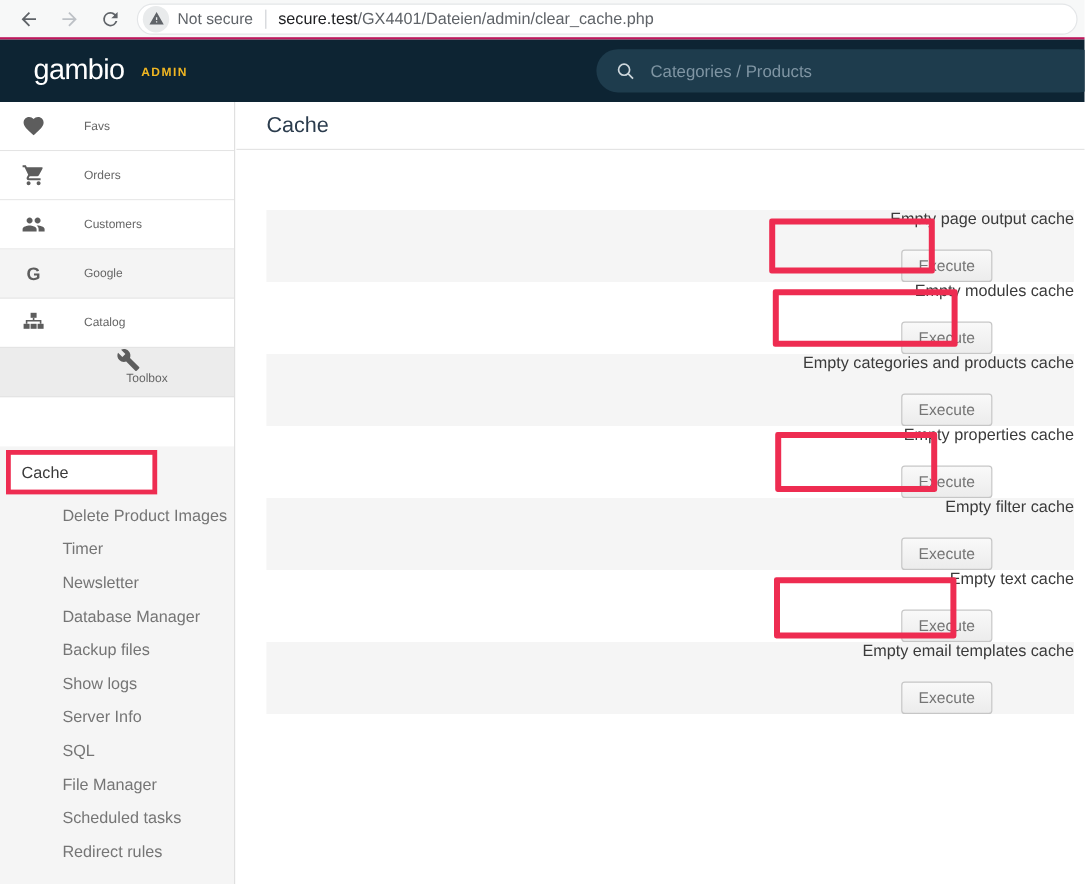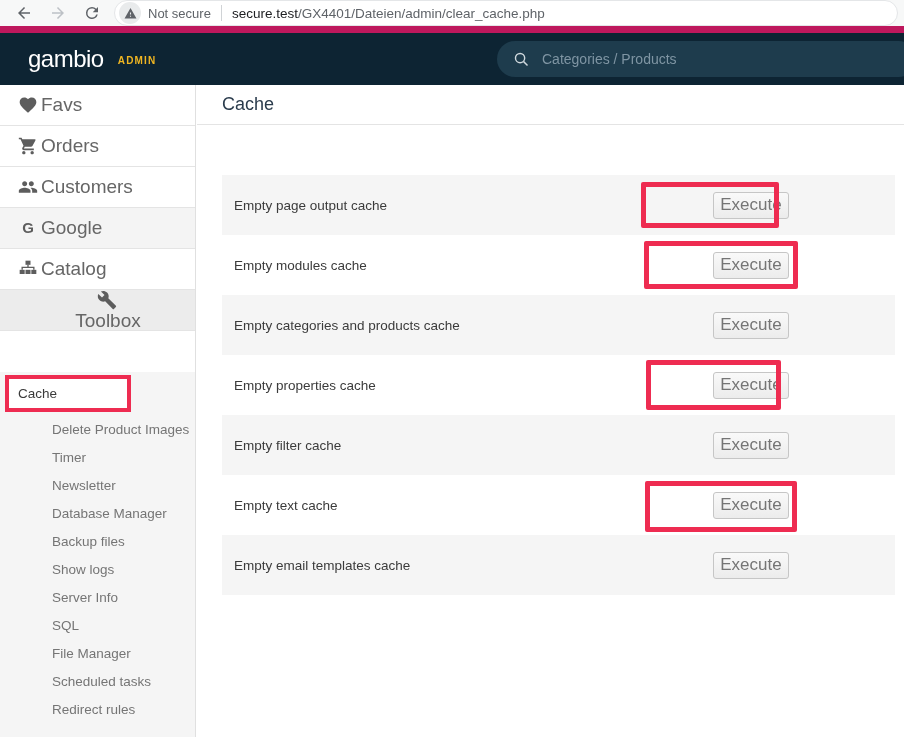--- a/index.html
+++ b/index.html
@@ -2,21 +2,21 @@
 <html><head>
 <meta charset="utf-8">
 <style>
   * { margin:0; padding:0; box-sizing:border-box; }
   html,body { width:904px; height:737px; overflow:hidden; }
   body { font-family:"Liberation Sans", sans-serif; background:#fff; }
   .screen { position:relative; width:904px; height:737px; overflow:hidden; background:#fff; }
 
   
   .browser-bar { position:absolute; left:0; top:0; width:904px; height:33px;
-    background:#f7f8f8; border-bottom:7px solid #be185d; display:flex; align-items:center; }
+    background:#f7f8f8; border-bottom:2px solid #be185d; display:flex; align-items:center; }
   .nav-icons { display:flex; align-items:center; gap:14px; padding:0 12px 0 14px; }
   .nav-btn { width:20px; height:20px; display:flex; align-items:center; justify-content:center; cursor:pointer; }
   .nav-btn svg { width:18px; height:18px; }
   .url-bar { flex:1; height:26px; margin-right:6px; background:#ffffff; border:1px solid #e4e6e8;
     border-radius:13px; display:flex; align-items:center; padding:0 10px 0 4px; }
   .warn-circle { width:22px; height:22px; border-radius:50%; background:#e9ebec;
     display:flex; align-items:center; justify-content:center; margin-right:7px; }
   .warn-circle svg { width:13px; height:13px; }
   .not-secure { font-size:13px; color:#5f6368; white-space:nowrap; }
   .url-sep { width:1px; height:16px; background:#d0d3d6; margin:0 10px; }
@@ -35,43 +35,43 @@
   .search input { background:transparent; border:none; outline:none; color:#c5d0d8;
     font-family:"Liberation Sans", sans-serif; font-size:14px; margin-left:12px; width:300px; }
   .search input::placeholder { color:#7f95a3; opacity:1; }
 
   
   .sidebar { position:absolute; left:0; top:85px; width:196px; height:652px;
     background:#ffffff; border-right:1px solid #e0e0e0; }
   .side-item { height:41px; display:flex; align-items:center; padding-left:18px;
     border-bottom:1px solid #e4e4e4; cursor:pointer; background:#fff; }
   .side-item svg { width:20px; height:20px; flex:none; }
-  .side-item .lbl { font-size:19px; color:#666; margin-left:3px;text-align:center; }
+  .side-item .lbl { font-size:10px; color:#666; margin-left:32px;text-align:center; }
   .side-item.shaded { background:#f4f4f4; }
   .side-item.active { background:#ececec;flex-direction:column; }
   .submenu-bg { position:absolute; left:0; top:287px; width:195px; height:365px; background:#f5f5f5; }
   .cache-item { position:absolute; left:5px; top:290px; width:126px; height:37px;
     background:#ffffff; border:4px solid #ee2c51; display:flex; align-items:center;
     padding-left:9px; cursor:pointer; }
   .cache-item .lbl { font-size:13.5px; color:#3a3a3a; }
   .submenu-list { position:absolute; left:0; top:331px; width:196px; }
   .submenu-item { height:28px; line-height:28px; padding-left:18px; font-size:13.5px;
     color:#757575; cursor:pointer; white-space:nowrap;margin-left:34px; }
 
   
   .main { position:absolute; left:197px; top:85px; width:707px; height:652px; background:#fff; }
   .page-head { height:40px; border-bottom:1px solid #e4e4e4; display:flex; align-items:center; padding-left:25px; }
   .page-title { font-size:18px; font-weight:500; color:#2b3c4d; }
   .rows { position:absolute; left:25px; top:90px; width:673px; }
-  .row { height:60px; display:flex; align-items:center; padding-left:12px; }
+  .row { height:60px; display:flex; align-items:flex-end; padding-left:12px;flex-direction:column; }
   .row:nth-child(odd) { background:#f5f5f5; }
   .row:nth-child(even) { background:#ffffff; }
   .row .row-label { flex:1; font-size:13.5px; color:#3b3b3b; }
-  .exec-btn { width:76px; height:27px; margin-right:106px; border:1px solid #c6c6c6; border-radius:3px;
-    background:linear-gradient(#f9f9f9,#ececec); color:#757575; font-size:17px;
+  .exec-btn { width:76px; height:27px; margin-right:68px; border:1px solid #c6c6c6; border-radius:3px;
+    background:linear-gradient(#f9f9f9,#ececec); color:#757575; font-size:13px;
     font-family:"Liberation Sans", sans-serif; cursor:pointer; }
 
   
   .anno { position:absolute; border:5px solid #ee2c51; border-radius:2px; pointer-events:none; }
   .anno-1 { left:641px; top:182px; width:138px; height:46px; }
   .anno-2 { left:644px; top:241px; width:154px; height:48px; }
   .anno-3 { left:646px; top:360px; width:135px; height:50px; }
   .anno-4 { left:645px; top:481px; width:152px; height:51px; }
 
   .icon-fill { fill:#5d5d5d; }

